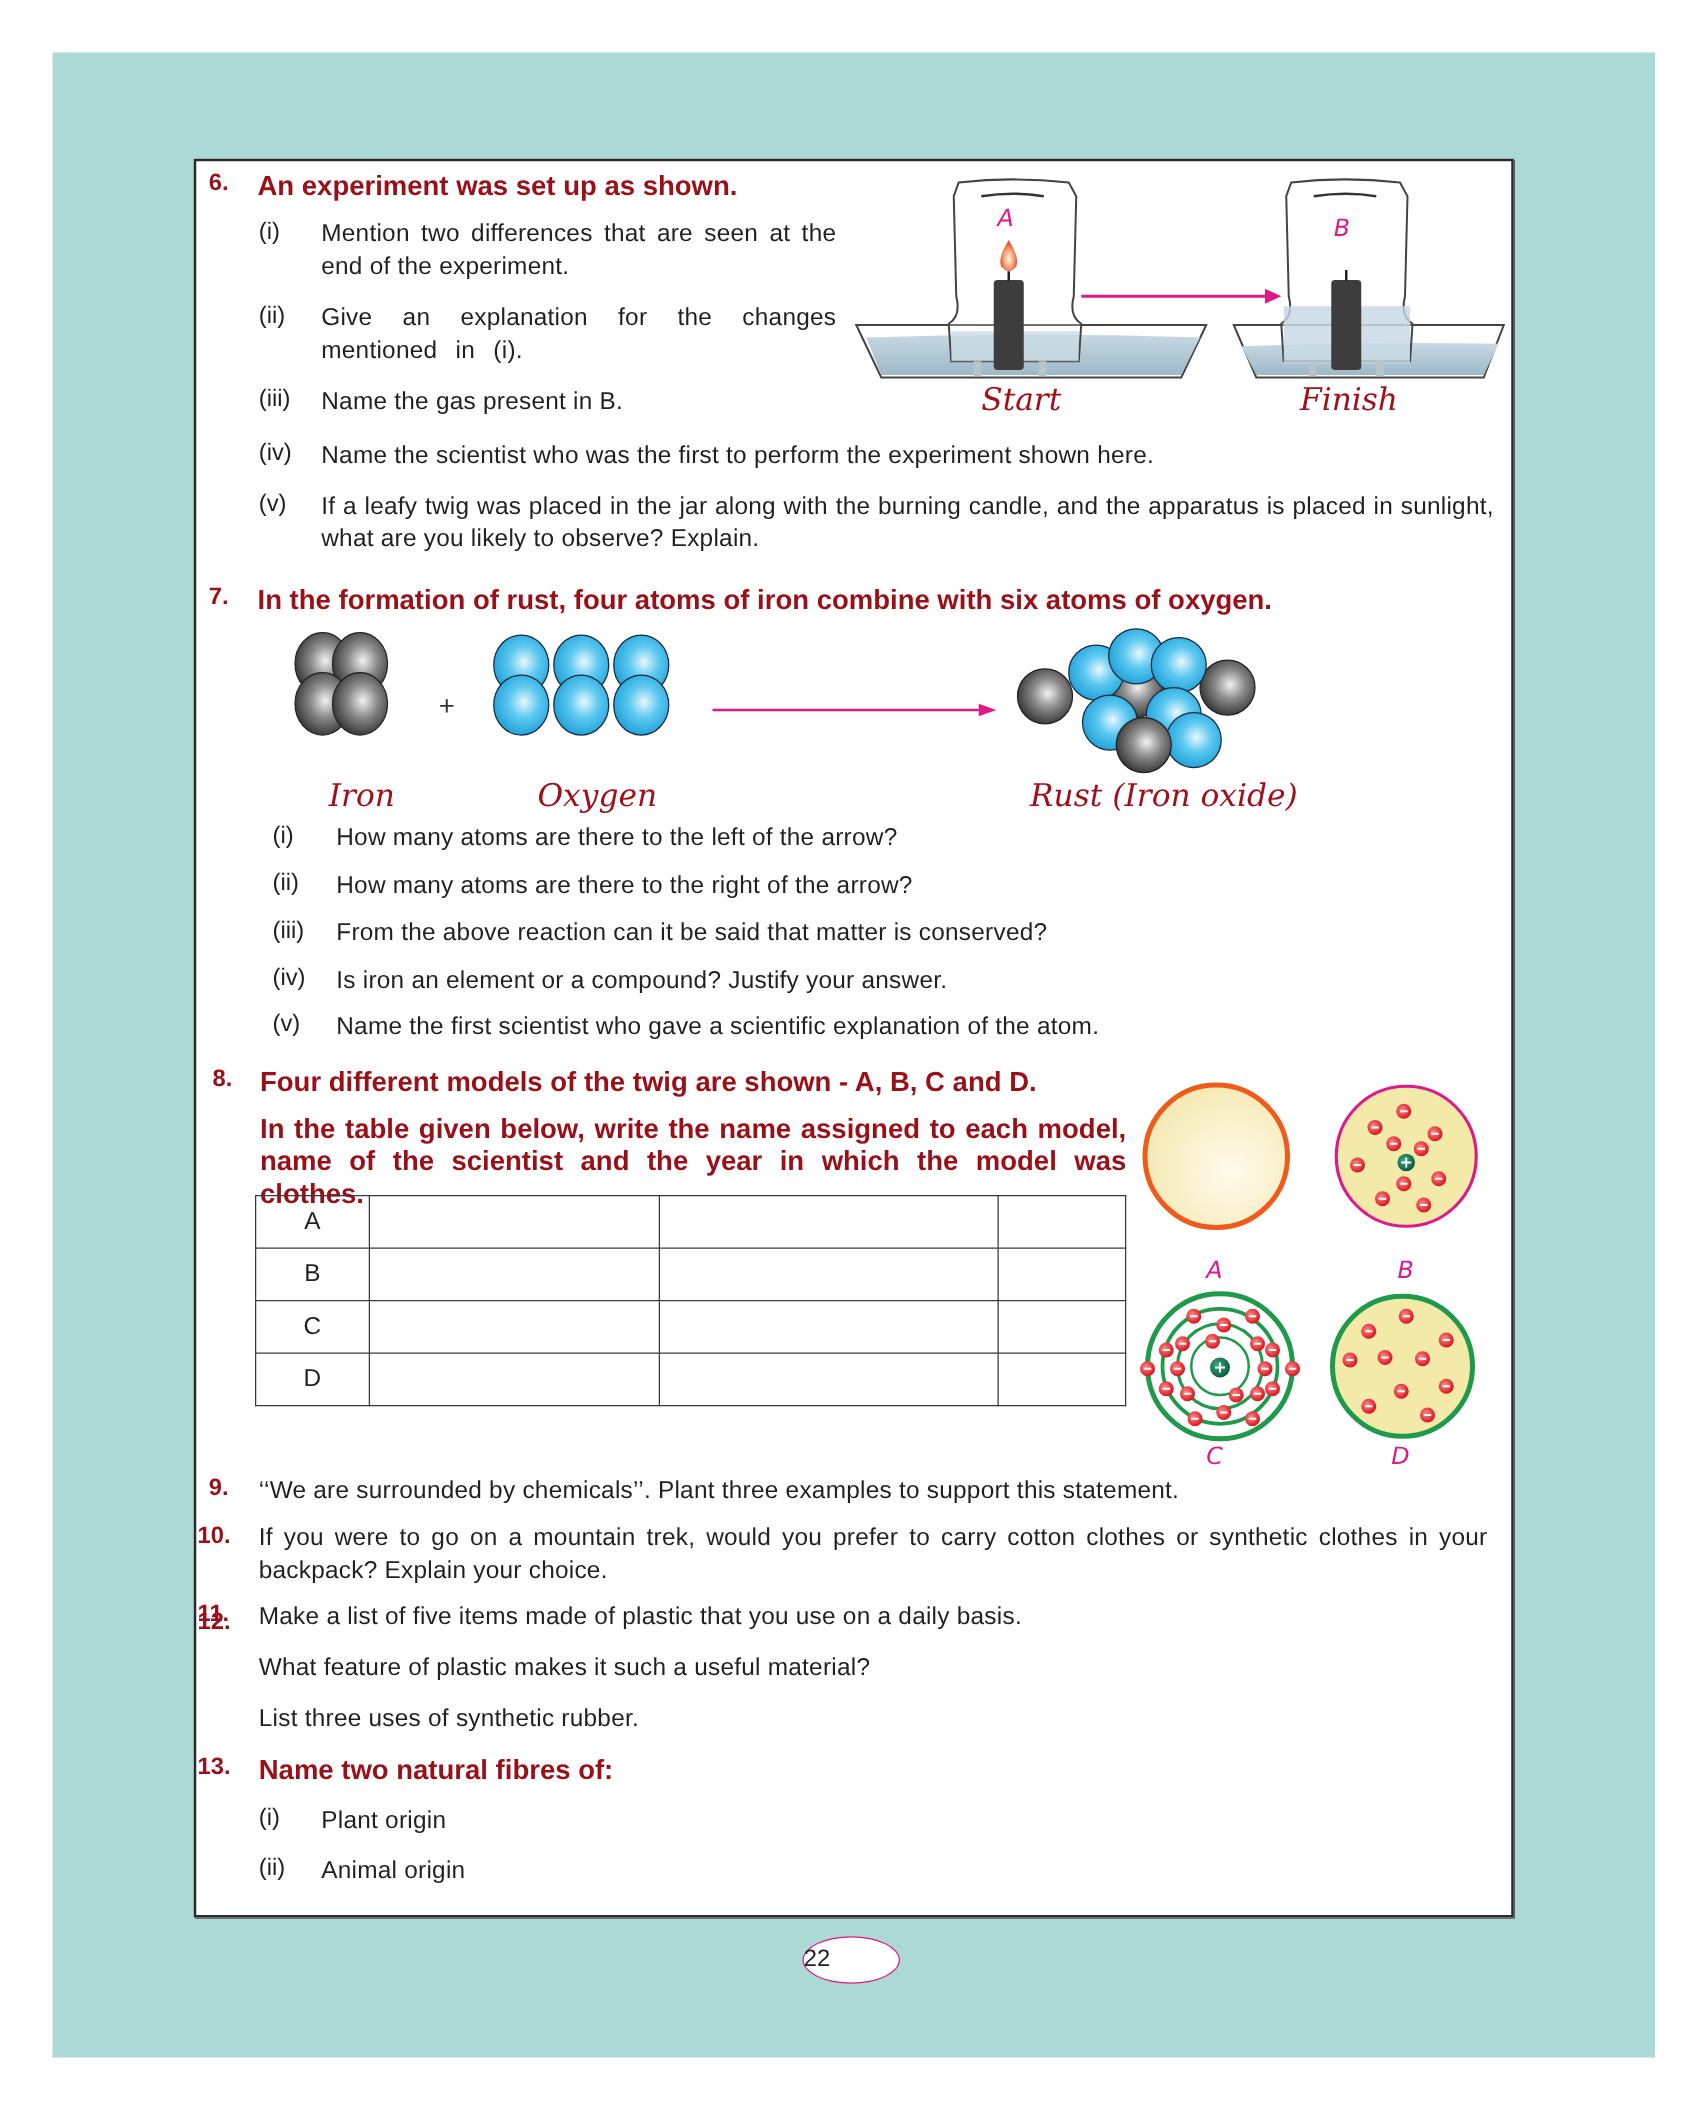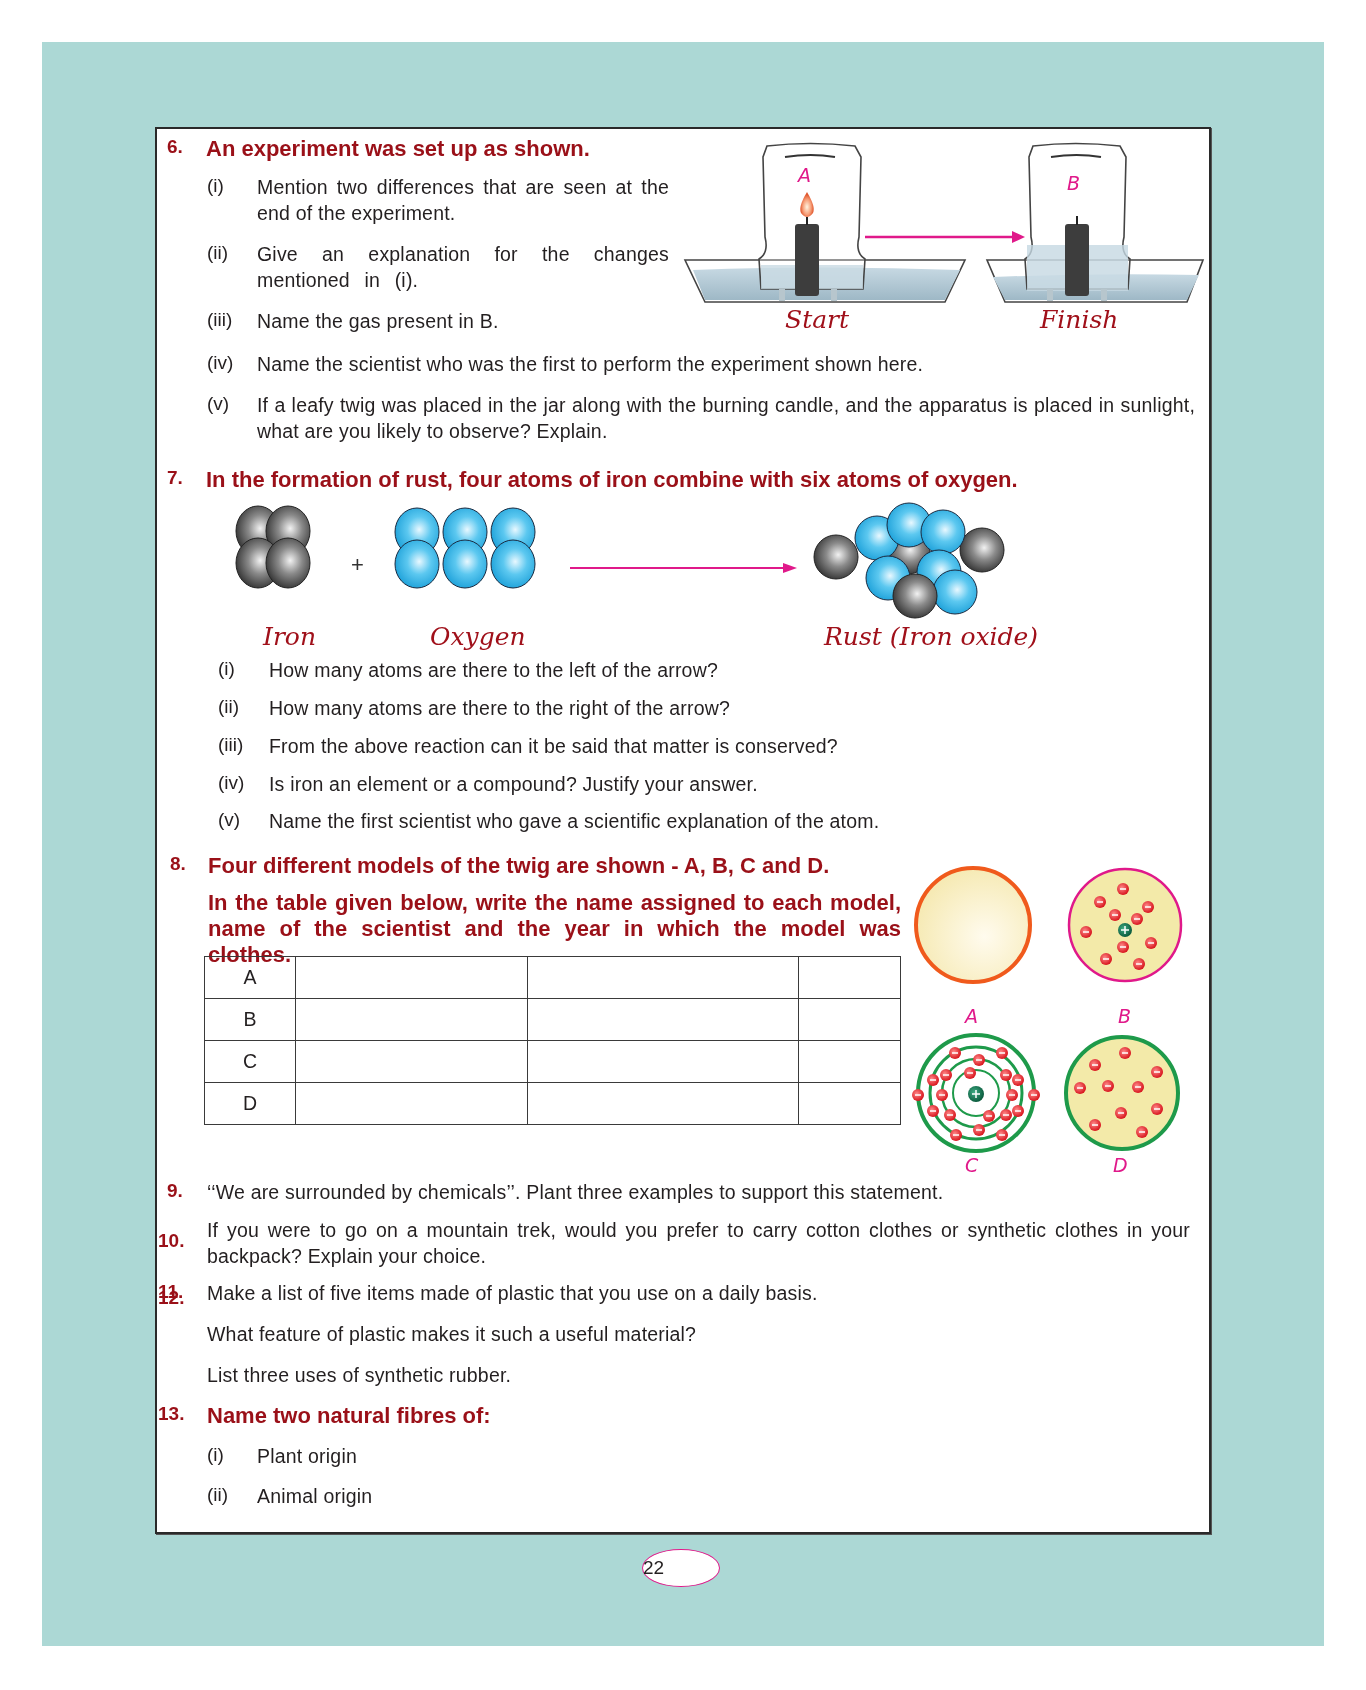--- a/index.html
+++ b/index.html
@@ -286,21 +286,21 @@
   </g>
 </svg>
 <div class="pinklabel" style="left:965px;top:1005px;">A</div>
 <div class="pinklabel" style="left:1118px;top:1005px;">B</div>
 <div class="pinklabel" style="left:965px;top:1154px;">C</div>
 <div class="pinklabel" style="left:1113px;top:1154px;">D</div>
 
 <div class="qnum" style="left:167px;top:1180px;">9.</div>
 <div class="txt" style="left:207px;top:1179px;">‘‘We are surrounded by chemicals’’. Plant three examples to support this statement.</div>
 
-<div class="qnum" style="left:158px;top:1218px;margin-top:12px;">10.</div>
+<div class="qnum" style="left:158px;top:1218px;">10.</div>
 <div class="txt justify" style="left:207px;top:1217px;width:983px;">If you were to go on a mountain trek, would you prefer to carry cotton clothes or synthetic clothes in your backpack? Explain your choice.</div>
 
 <div class="qnum" style="left:158px;top:1281px;">11.</div>
 <div class="txt" style="left:207px;top:1280px;">Make a list of five items made of plastic that you use on a daily basis.</div>
 <div class="txt" style="left:207px;top:1321px;">What feature of plastic makes it such a useful material?</div>
 
 <div class="qnum" style="left:158px;top:1287px;">12.</div>
 <div class="txt" style="left:207px;top:1362px;">List three uses of synthetic rubber.</div>
 
 <div class="qnum" style="left:158px;top:1403px;">13.</div>

